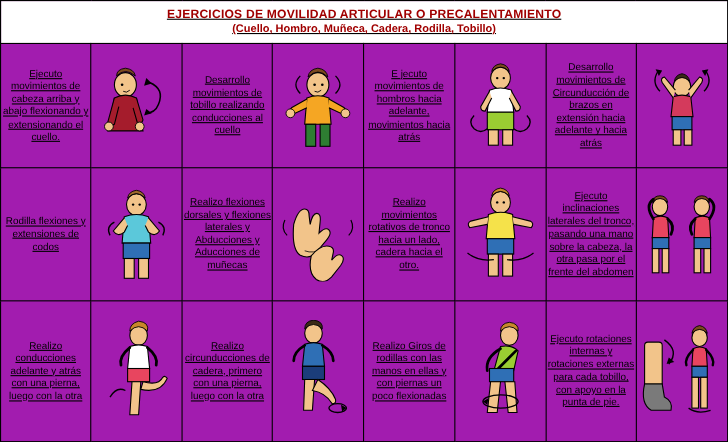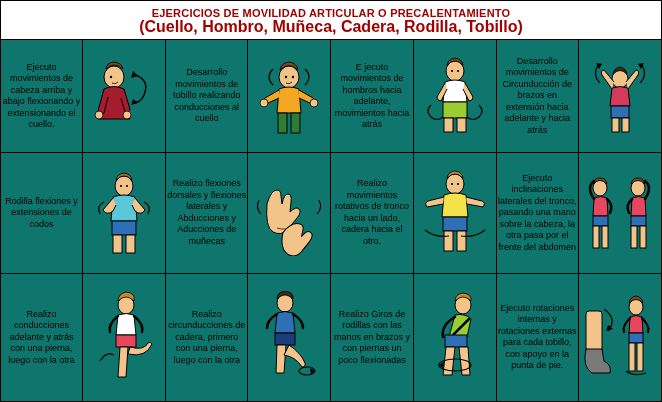--- a/index.html
+++ b/index.html
@@ -7,23 +7,24 @@
     padding: 0;
     background: #ffffff;
   }
   body {
     font-family: "Liberation Sans", sans-serif;
   }
   #page {
     width: 662px;
     height: 402px;
     box-sizing: border-box;
-    background: #0f766e;
+    background: #a21caf;
     position: relative;
     overflow: hidden;
+    text-decoration: underline;
   }
   table.sheet {
     width: 662px;
     height: 402px;
     border-collapse: collapse;
     table-layout: fixed;
   }
   table.sheet td, table.sheet th {
     border: 1px solid #000000;
     vertical-align: middle;
@@ -36,21 +37,21 @@
     padding: 2px 4px 3px 4px;
   }
   .title-line1 {
     font-size: 11px;
     font-weight: bold;
     color: #a00000;
     letter-spacing: 0.2px;
     line-height: 13px;
   }
   .title-line2 {
-    font-size: 16px;
+    font-size: 10px;
     font-weight: bold;
     color: #a00000;
     line-height: 13px;
   }
   .hdr {
     font-size: 8.5px;
     font-weight: bold;
     color: #000000;
     letter-spacing: 0.3px;
     height: 14px;
@@ -279,21 +280,21 @@
         <path d="M28 22 q8 -3 16 0 l2 20 h-20 Z" fill="#2f6fb5" stroke="#000" stroke-width="1"></path>
         <path d="M28 23 q-10 6 -10 14" fill="none" stroke="#000" stroke-width="2.5" stroke-linecap="round"></path>
         <path d="M44 23 q10 6 10 14" fill="none" stroke="#000" stroke-width="2.5" stroke-linecap="round"></path>
         <rect x="26" y="42" width="20" height="12" fill="#1b3d7a" stroke="#000" stroke-width="1"></rect>
         <path d="M28 54 l-1 28 h8 l2 -28 Z" fill="#f2c48a" stroke="#000" stroke-width="1"></path>
         <path d="M40 54 q12 8 16 18 q1 4 -3 4 q-6 -10 -18 -12 Z" fill="#f2c48a" stroke="#000" stroke-width="1"></path>
         <ellipse cx="58" cy="80" rx="8" ry="4" fill="none" stroke="#000" stroke-width="1.2"></ellipse>
         <path d="M66 80 l-5 -3 l1 6 Z" fill="#000"></path>
       </svg>
     </td>
-    <td class="txt">Realizo Giros de rodillas con las manos en brazos y con piernas un poco flexionadas</td>
+    <td class="txt">Realizo Giros de rodillas con las manos en ellas y con piernas un poco flexionadas</td>
     <td class="img-cell">
 
       <svg class="fig" width="80" height="92" viewBox="0 0 80 92">
         <ellipse cx="48" cy="14" rx="8" ry="9" fill="#f2c48a" stroke="#000" stroke-width="1"></ellipse>
         <path d="M40 10 Q48 2 56 10 Q57 3 48 2 Q40 3 40 10 Z" fill="#c8872a" stroke="#000" stroke-width="0.8"></path>
         <path d="M40 24 q10 -2 16 4 l-4 18 h-18 Z" fill="#9acd32" stroke="#000" stroke-width="1"></path>
         <path d="M40 26 q-14 8 -12 20" fill="none" stroke="#000" stroke-width="2.5" stroke-linecap="round"></path>
         <path d="M54 28 q-10 10 -16 16" fill="none" stroke="#000" stroke-width="2.5" stroke-linecap="round"></path>
         <rect x="30" y="44" width="22" height="12" fill="#2f6fb5" stroke="#000" stroke-width="1"></rect>
         <path d="M31 56 l-3 28 h9 l3 -28 Z" fill="#f2c48a" stroke="#000" stroke-width="1"></path>

